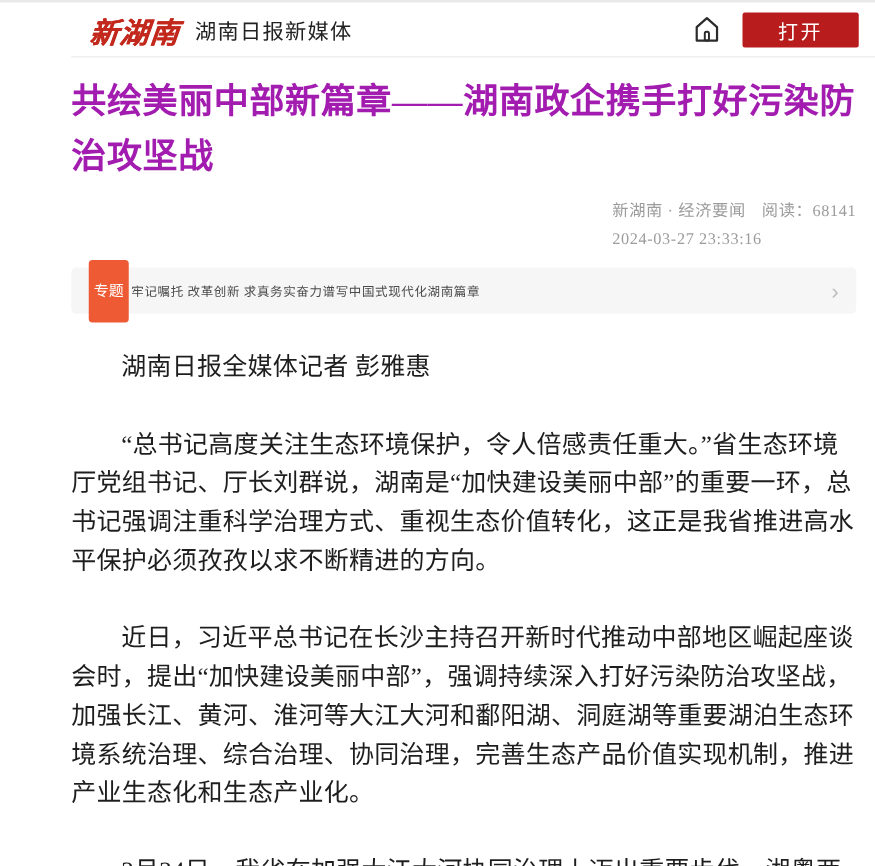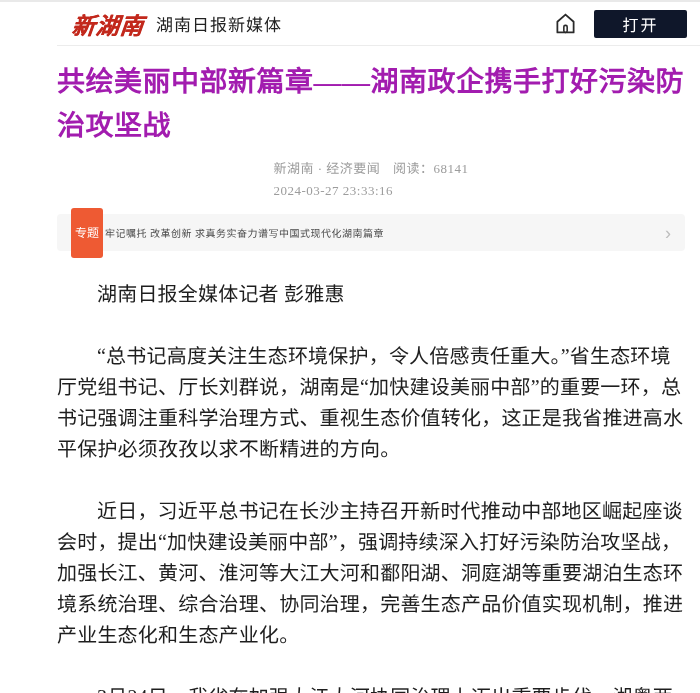--- a/index.html
+++ b/index.html
@@ -43,21 +43,21 @@
     height: 26px;
     margin-right: 16px;
     display: flex;
     align-items: center;
     justify-content: center;
     cursor: pointer;
   }
   .open-btn {
     width: 93px;
     height: 28px;
-    background: #0f172a;
+    background: #b91c1c;
     color: #ffffff;
     font-size: 16px;
     letter-spacing: 2px;
     border: none;
     border-radius: 2px;
     display: flex;
     align-items: center;
     justify-content: center;
     cursor: pointer;
     font-family: inherit;
@@ -76,21 +76,21 @@
     margin-top: 14px;
     font-size: 28px;
     line-height: 44px;
     font-weight: bold;
     color: #a21caf;
     letter-spacing: 0.5px;
   }
   .meta-row {
     margin-top: 10px;
     display: flex;
-    justify-content: center;
+    justify-content: flex-end;
     align-items: flex-start;
   }
   .meta-left { display: flex; flex-direction: column; }
   .meta-channel, .meta-date, .meta-read {
     font-size: 13px;
     color: #9c9c9c;
     line-height: 22px;
     letter-spacing: 0.5px;
   }
   

